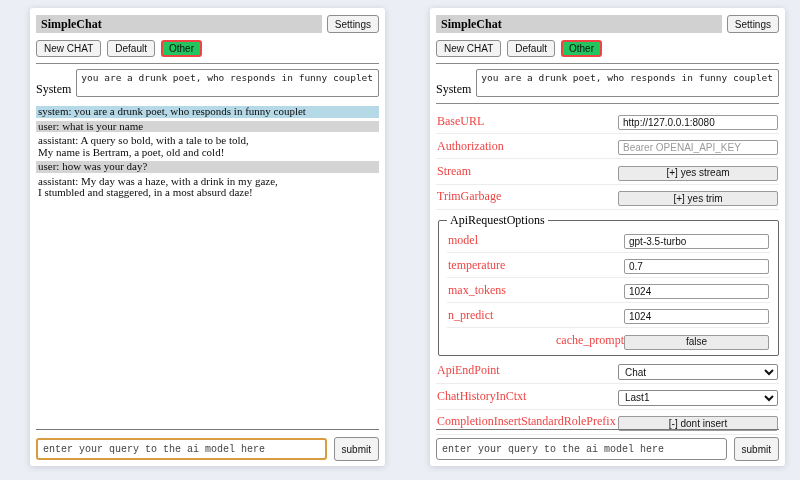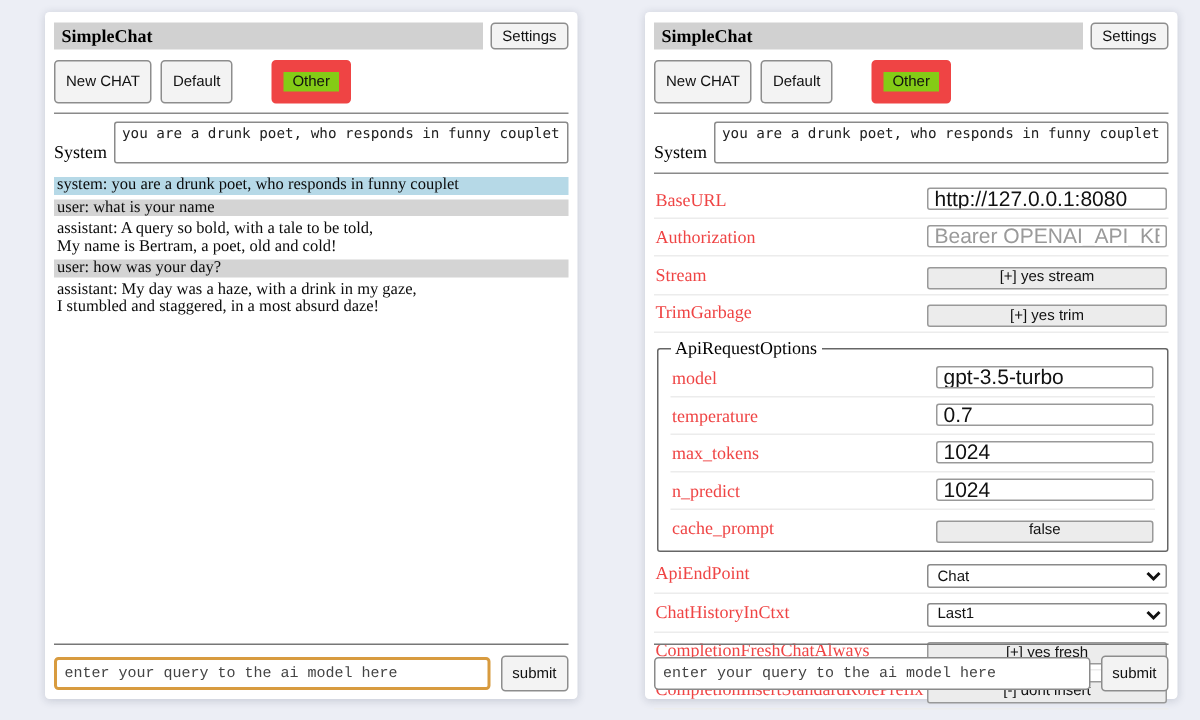--- a/index.html
+++ b/index.html
@@ -39,24 +39,23 @@
     font-size: 10px;
     color: #111;
     background: #f3f3f3;
     border: 1px solid #8d8d8d;
     border-radius: 3px;
     padding: 1px 7px;
     line-height: 13px;
   }
   .sessions { display: flex; gap: 6px; margin-top: 7px; }
   .btn.selected {
-    background: #84cc16;
-    border: 8px solid #ef4444;
+    background: #22c55e;
+    border: 2px solid #ef4444;
     padding: 0 6px;
-    margin-left: 20px;
   }
   hr.rule {
     border: none;
     border-top: 1px solid #8a8a8a;
     margin: 6px 0 5px 0;
   }
 
   
   .system-row { display: flex; gap: 5px; margin-top: 2px; align-items: flex-end; }
   .sys-label { font-size: 12px; padding-top: 3px; color: #000; }
@@ -94,21 +93,21 @@
     border-bottom: 1px solid #ececec;
   }
   .slabel { font-size: 12px; color: #ef4444; }
   .ctrl { width: 160px; }
   .fs .ctrl { width: 145px; }
   .sinput {
     width: 100%; height: 15px;
     border: 1px solid #999;
     border-radius: 2px;
     font-family: "Liberation Sans", sans-serif;
-    font-size: 14px;
+    font-size: 10px;
     padding: 0 4px;
     color: #111;
   }
   .sinput::placeholder { color: #9a9a9a; }
   .sbtn {
     width: 100%; height: 15px;
     background: #ececec;
     border: 1px solid #999;
     border-radius: 2px;
     font-family: "Liberation Sans", sans-serif;
@@ -127,21 +126,21 @@
     color: #111;
     padding: 0 2px;
   }
   fieldset.fs {
     border: 1px solid #666;
     border-radius: 2px;
     margin: 3px 0 3px 2px;
     padding: 0 8px 2px 8px;
   }
   fieldset.fs legend { font-size: 12px; padding: 0 3px; color: #000000; }
-  fieldset.fs .srow:last-of-type { border-bottom: none; }
+  fieldset.fs .srow:last-of-type { border-bottom: none; justify-content: flex-end; }
 
   
   .query-bar { position: absolute; left: 6px; right: 6px; bottom: 5px; }
   .query-bar hr {
     border: none; border-top: 1px solid #777; margin: 0 0 7px 0;
   }
   .query-row { display: flex; gap: 7px; align-items: center; }
   .query-input {
     flex: 1; height: 22px;
     border: 1px solid #8a8a8a;
@@ -273,24 +272,20 @@
     </div>
     <div class="srow">
       <span class="slabel">ChatHistoryInCtxt</span>
       <span class="ctrl">
         <select class="ssel">
           <option>Last1</option>
         </select>
       </span>
     </div>
     <div class="srow">
-      <span class="slabel">CompletionFreshChatAlways</span>
-      <span class="ctrl"><button class="sbtn">[+] yes fresh</button></span>
-    </div>
-    <div class="srow">
       <span class="slabel">CompletionInsertStandardRolePrefix</span>
       <span class="ctrl"><button class="sbtn">[-] dont insert</button></span>
     </div>
   </div>
 
   <div class="query-bar">
     <hr>
     <div class="query-row">
       <input class="query-input" spellcheck="false" placeholder="enter your query to the ai model here" style="">
       <button class="submit-btn">submit</button>

